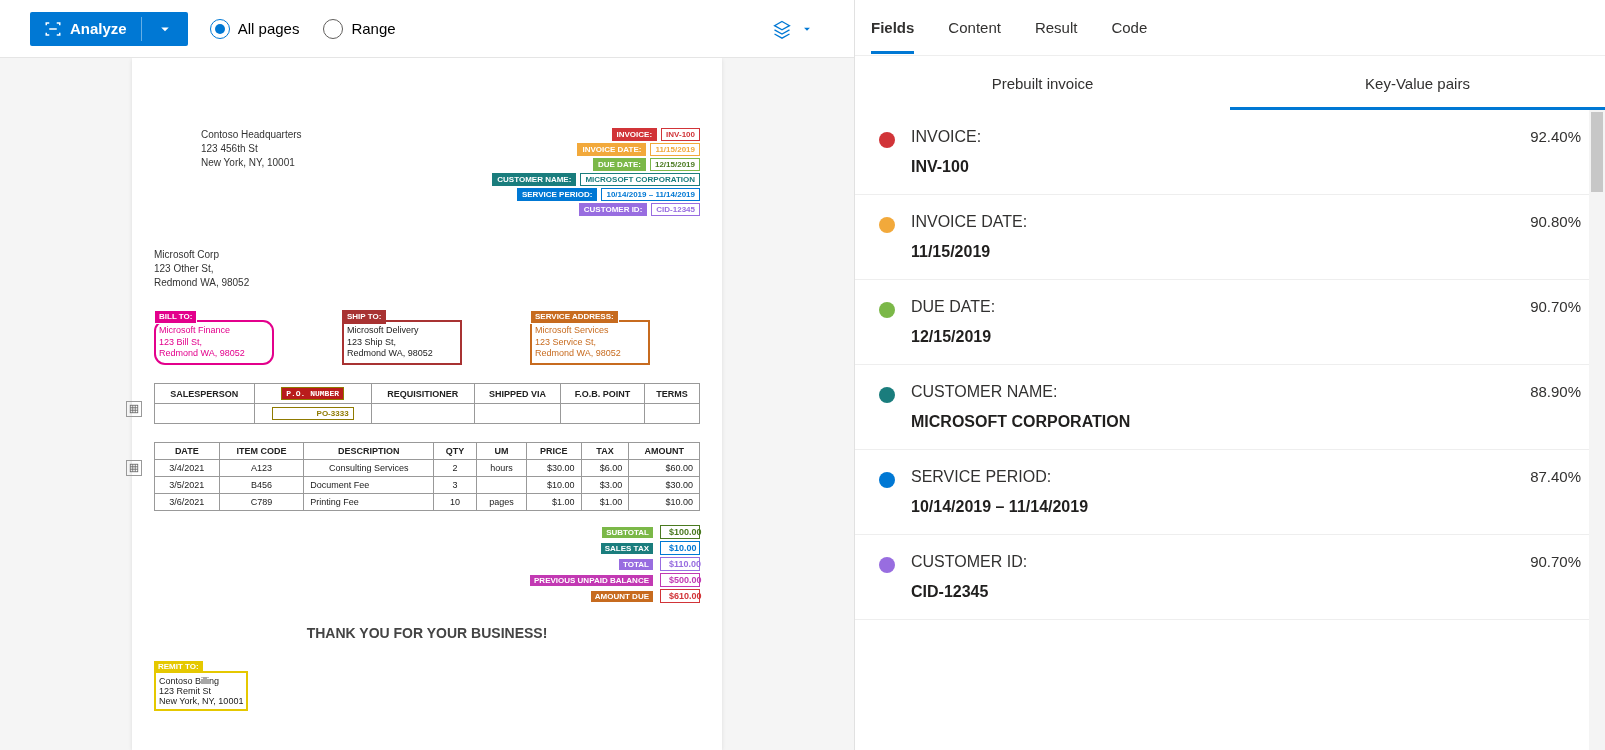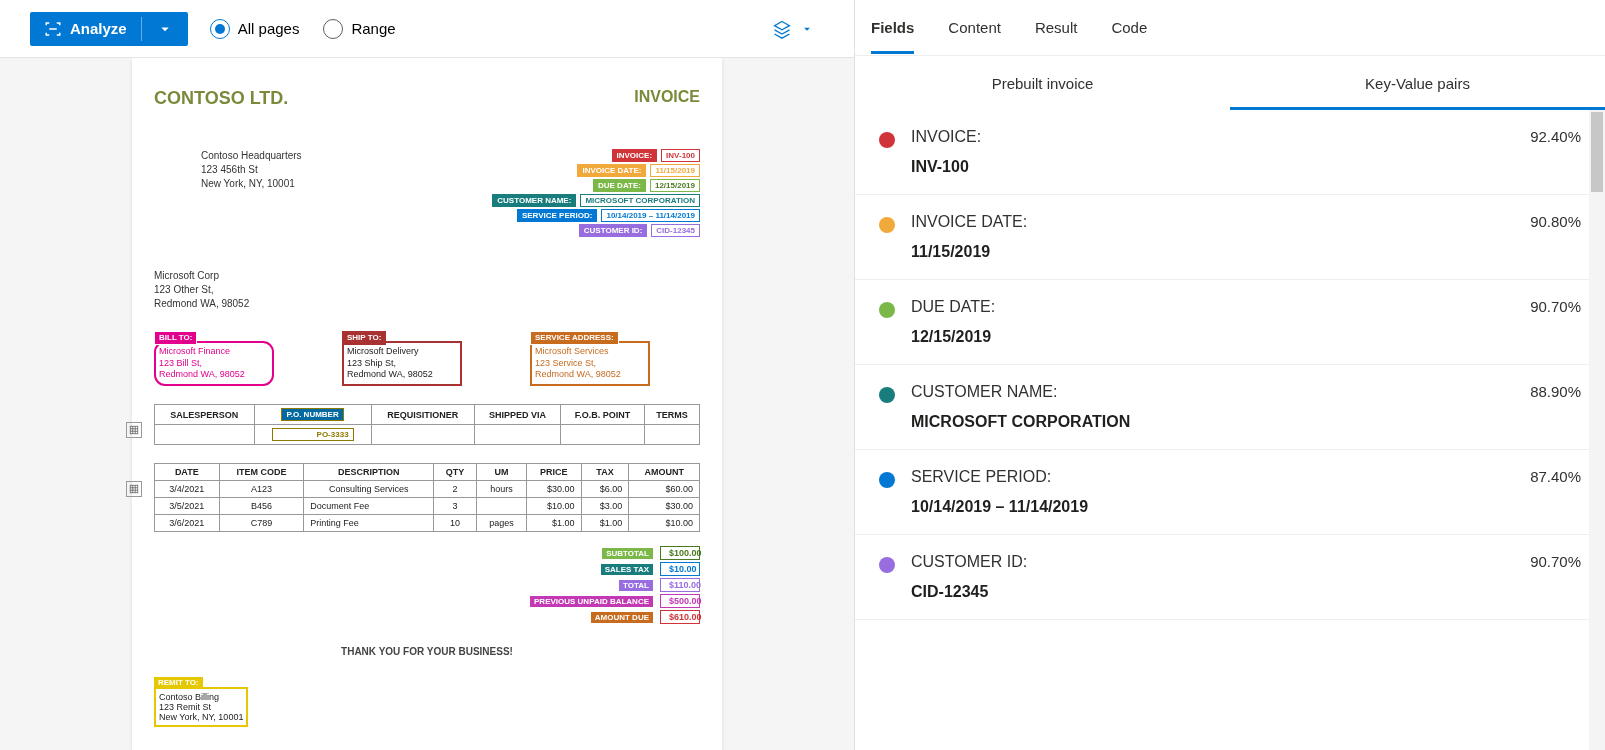--- a/index.html
+++ b/index.html
@@ -41,21 +41,21 @@
 .doc-table { width: 100%; border-collapse: collapse; margin-top: 18px; font-size: 9px; position: relative; }
 .doc-table th, .doc-table td { border: 1px solid #999; padding: 3px 6px; text-align: center; }
 .doc-table th { font-weight: 700; background: #fff; }
 .table-icon { position: absolute; left: -28px; top: 0; border: 1px solid #999; padding: 2px; }
 
 .totals { margin-top: 14px; display: flex; flex-direction: column; align-items: flex-end; gap: 2px; }
 .totals .row { display: flex; align-items: center; gap: 6px; }
 .totals .label { font-size: 8px; font-weight: 700; padding: 1px 4px; border: 1.5px solid; }
 .totals .val { border: 1.5px solid; padding: 1px 8px; font-size: 9px; font-weight: 700; width: 40px; text-align: right; }
 
-.thank-you { text-align: center; margin-top: 22px; font-size: 10px; font-weight: 700; color: #444; }
+.thank-you { text-align: center; margin-top: 22px; font-size: 14px; font-weight: 700; color: #444; }
 
 .remit { margin-top: 30px; display: inline-block; border: 2px solid #e5c800; padding: 3px; font-size: 9px; position: relative; }
 .remit .label { position: absolute; top: -12px; left: -2px; background: #e5c800; color: #fff; font-size: 8px; font-weight: 700; padding: 1px 4px; }
 
 
 .right-panel { flex: 1; display: flex; flex-direction: column; background: #fff; }
 .tabs { display: flex; gap: 34px; padding: 0 16px; height: 56px; align-items: center; border-bottom: 1px solid #eee; }
 .tab { font-size: 15px; color: #323130; cursor: pointer; position: relative; }
 .tab.active { font-weight: 600; }
 .tab.active::after { content: ""; position: absolute; left: 0; right: 0; bottom: -18px; height: 3px; background: #0078d4; }
@@ -84,21 +84,21 @@
 .c-green-fill { background: #7bb848; color: #fff; border-color: #7bb848; }
 .c-teal { border-color: #1a7d7d; color: #1a7d7d; }
 .c-teal-fill { background: #1a7d7d; color: #fff; border-color: #1a7d7d; }
 .c-blue { border-color: #0078d4; color: #0078d4; }
 .c-blue-fill { background: #0078d4; color: #fff; border-color: #0078d4; }
 .c-purple { border-color: #986de0; color: #986de0; }
 .c-purple-fill { background: #986de0; color: #fff; border-color: #986de0; }
 .c-pink { border-color: #e3008c; color: #e3008c; border-radius: 11px; }
 .c-pink-fill { background: #e3008c; color: #fff; border-color: #e3008c; }
 .c-olive { border-color: #8f7a00; color: #8f7a00; padding-left: 44px; }
-.c-olive-fill { background: #0369a1; color: #fff; border-color: #8f7a00; }
+.c-olive-fill { background: #b91c1c; color: #fff; border-color: #8f7a00; font-family: Liberation Mono, monospace; }
 .c-darkorange { border-color: #c76b1f; color: #c76b1f; }
 .c-darkorange-fill { background: #c76b1f; color: #fff; border-color: #c76b1f; }
 .c-magenta-fill { background: #c239b3; color:#fff; border-color:#c239b3; }
 .c-magenta { border-color: #c239b3; color: #c239b3; }
 </style>
 </head>
 <body>
 
 <div class="left-panel">
   <div class="toolbar">
@@ -127,24 +127,20 @@
           <path d="M12 3l9 5-9 5-9-5 9-5zM3 13l9 5 9-5M3 18l9 5 9-5"></path>
         </svg>
       <svg width="14" height="14" viewBox="0 0 24 24" fill="#0078d4">
           <path d="M7 10l5 5 5-5z"></path>
         </svg>
     </div>
   </div>
 
   <div class="doc-viewport">
     <div class="doc-page">
-      <div class="doc-row">
-        <div class="company">CONTOSO LTD.</div>
-        <div class="invoice-title">INVOICE</div>
-      </div>
 
       <div class="doc-row section-gap">
         <div class="addr">
           <div>Contoso Headquarters</div>
             <div>123 456th St</div>
             <div>New York, NY, 10001</div>
         </div>
         <div class="meta-table">
           <div class="row">
               <span class="tag c-red-fill">INVOICE:</span>

